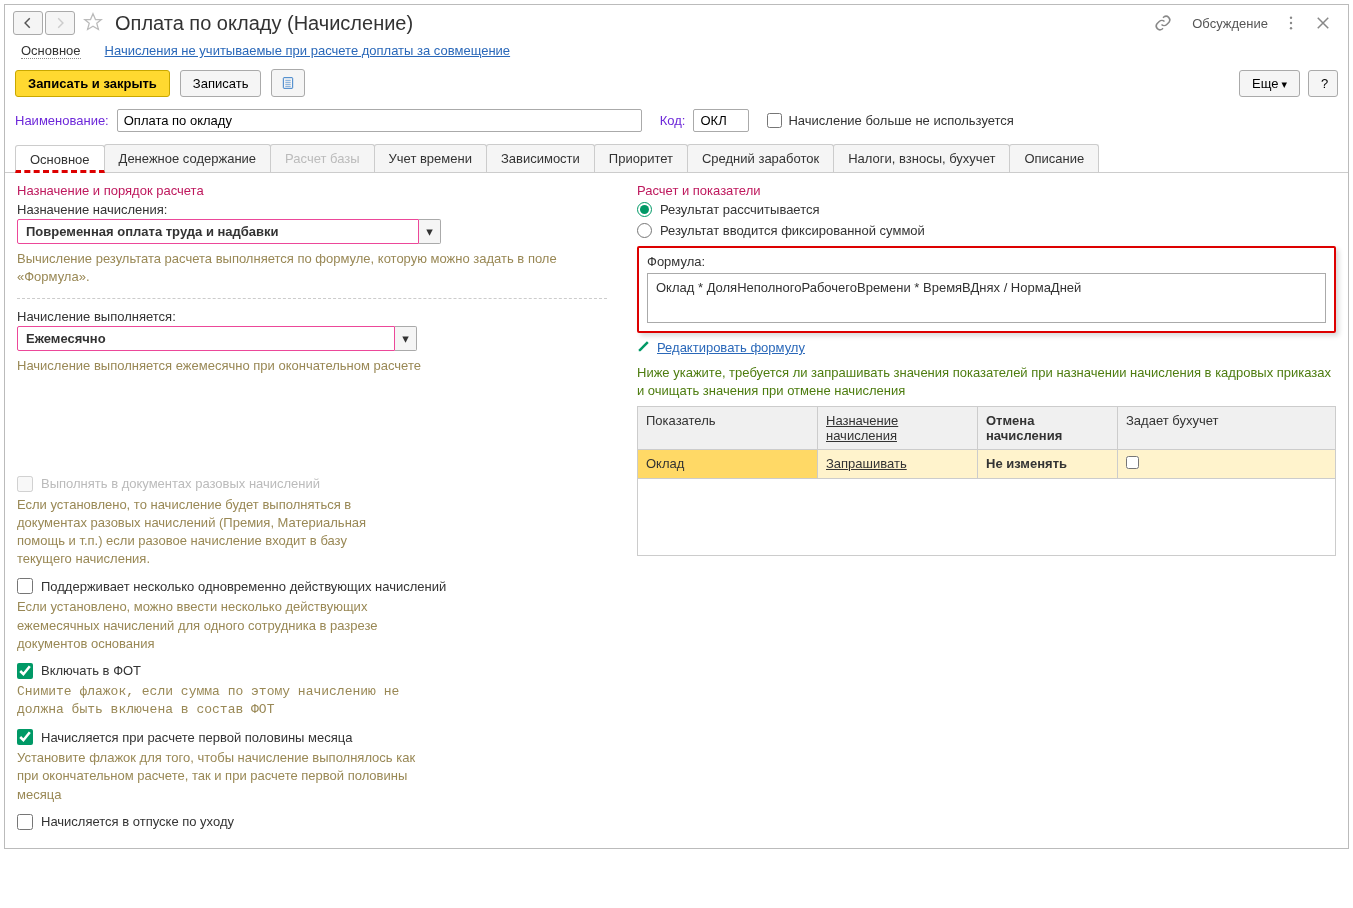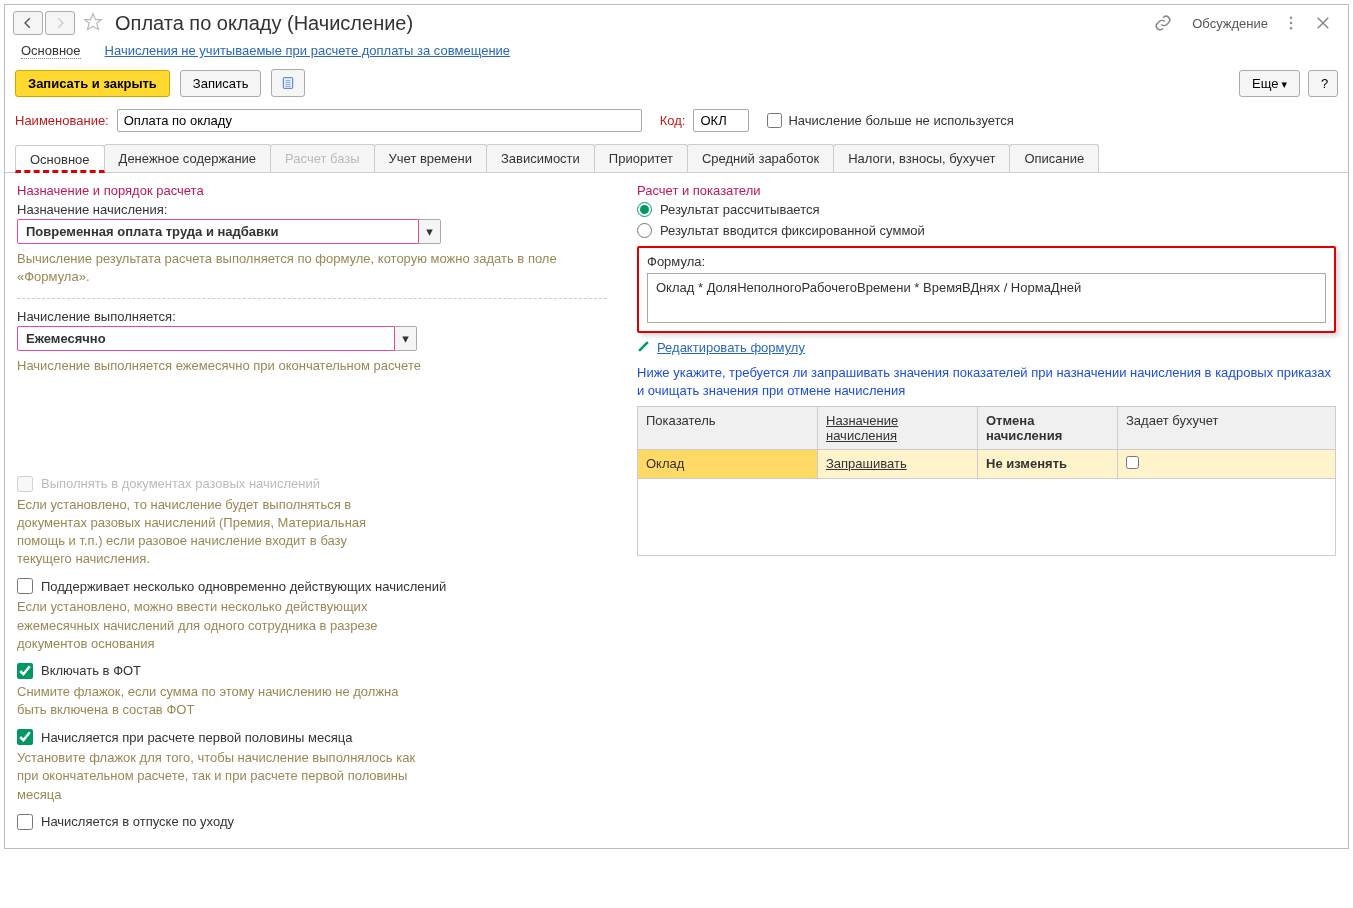--- a/index.html
+++ b/index.html
@@ -94,21 +94,21 @@
 .btn-help { width: 30px; text-align: center; }
 
 
 .field-row {
   display: flex;
   align-items: center;
   padding: 0 10px 12px 10px;
   gap: 8px;
   font-size: 13px;
 }
-.field-row label { color: #b91c1c; }
+.field-row label { color: #6d28d9; }
 .text-input {
   border: 1px solid #aaa;
   border-radius: 2px;
   padding: 3px 6px;
   font-size: 13px;
 }
 .name-input { width: 525px; }
 .code-input { width: 56px; }
 .checkbox-wrap { display: flex; align-items: center; gap: 6px; }
 .checkbox-wrap input[type="checkbox"] {
@@ -203,21 +203,21 @@
 }
 .formula-label { color: #333; margin-bottom: 4px; }
 .formula-box {
   border: 1px solid #aaa;
   padding: 6px 8px;
   min-height: 50px;
   font-size: 13px;
 }
 .edit-link-row { margin: 6px 0 8px 0; display: flex; align-items: center; gap: 6px; }
 .edit-link-row a { color: #2a68b9; text-decoration: underline; }
-.table-hint { color: #1d4ed8; line-height: 1.4; margin-bottom: 6px; }
+.table-hint { color: #4d7c0f; line-height: 1.4; margin-bottom: 6px; }
 
 
 .param-table {
   border: 1px solid #ccc;
   width: 100%;
   min-height: 150px;
   display: flex;
   flex-direction: column;
 }
 .pt-head { display: flex; background: #f0f0f0; }
@@ -375,21 +375,21 @@
     <div class="chk-row">
       <input type="checkbox" style="">
       <span class="chk-label">Поддерживает несколько одновременно действующих начислений</span>
     </div>
     <div class="hint" style="max-width:400px;">Если установлено, можно ввести несколько действующих ежемесячных начислений для одного сотрудника в разрезе документов основания</div>
 
     <div class="chk-row checked">
       <input type="checkbox" checked="" style="">
       <span class="chk-label">Включать в ФОТ</span>
     </div>
-    <div class="hint" style="max-width:400px;">Снимите флажок, если сумма по этому начислению не должна быть включена в состав ФОТ</div>
+    <div class="hint" style="max-width:400px;font-family:Liberation Mono, monospace;">Снимите флажок, если сумма по этому начислению не должна быть включена в состав ФОТ</div>
 
     <div class="chk-row checked">
       <input type="checkbox" checked="" style="">
       <span class="chk-label">Начисляется при расчете первой половины месяца</span>
     </div>
     <div class="hint" style="max-width:420px;">Установите флажок для того, чтобы начисление выполнялось как при окончательном расчете, так и при расчете первой половины месяца</div>
 
     <div class="chk-row">
       <input type="checkbox" style="">
       <span class="chk-label">Начисляется в отпуске по уходу</span>

